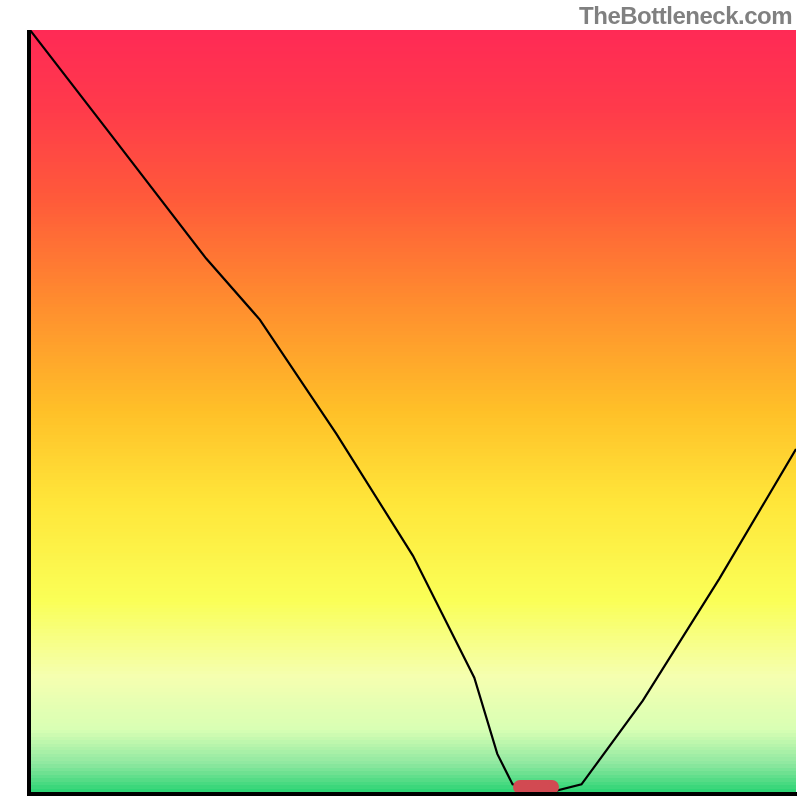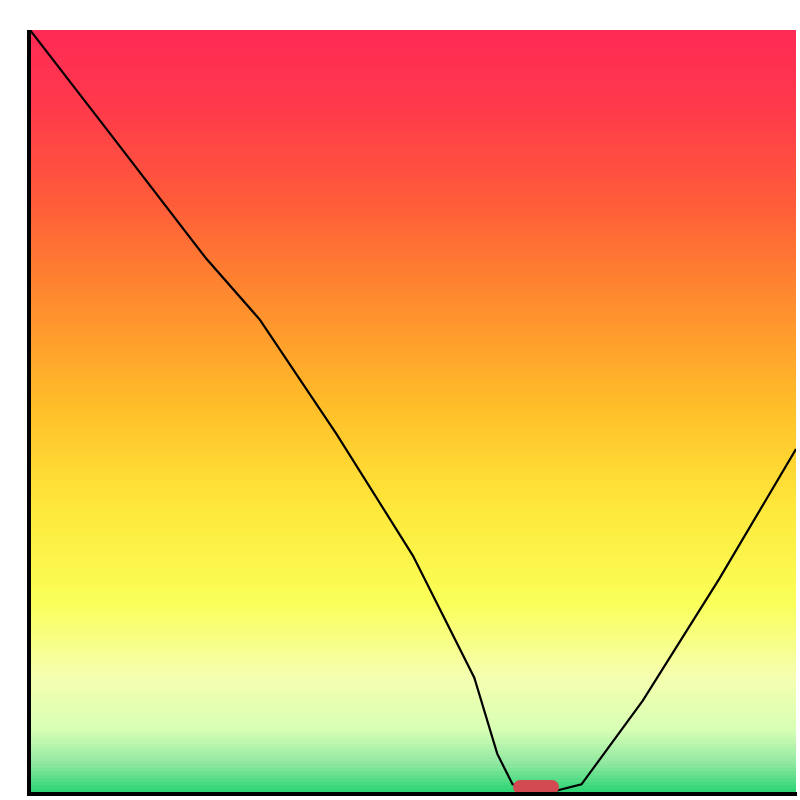--- a/index.html
+++ b/index.html
@@ -61,20 +61,21 @@
     z-index: 7;
   }
   .axis-left   { left: 27px; top: 30px;  width: 4px;  height: 766px; }
   .axis-bottom { left: 27px; top: 792px; width: 770px; height: 4px;  }
 </style>
 </head>
 <body>
 
 <div class="stage">
 
+  <div class="watermark">TheBottleneck.com</div>
 
   <div class="plot" id="plot">
 
     <div id="bands">
         <div class="band" style="top: 0px; height: 4.26364px; background: rgb(255, 42, 85);"></div>
         <div class="band" style="top: 3.46364px; height: 4.26364px; background: rgb(255, 43, 85);"></div>
         <div class="band" style="top: 6.92727px; height: 4.26364px; background: rgb(255, 43, 84);"></div>
         <div class="band" style="top: 10.3909px; height: 4.26364px; background: rgb(255, 44, 84);"></div>
         <div class="band" style="top: 13.8545px; height: 4.26364px; background: rgb(255, 45, 83);"></div>
         <div class="band" style="top: 17.3182px; height: 4.26364px; background: rgb(255, 46, 83);"></div>

